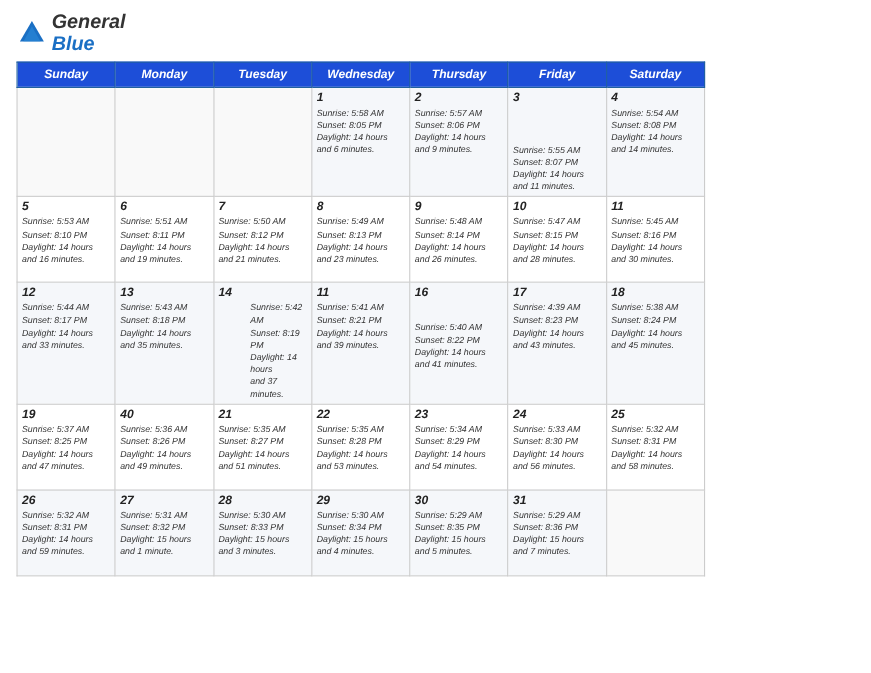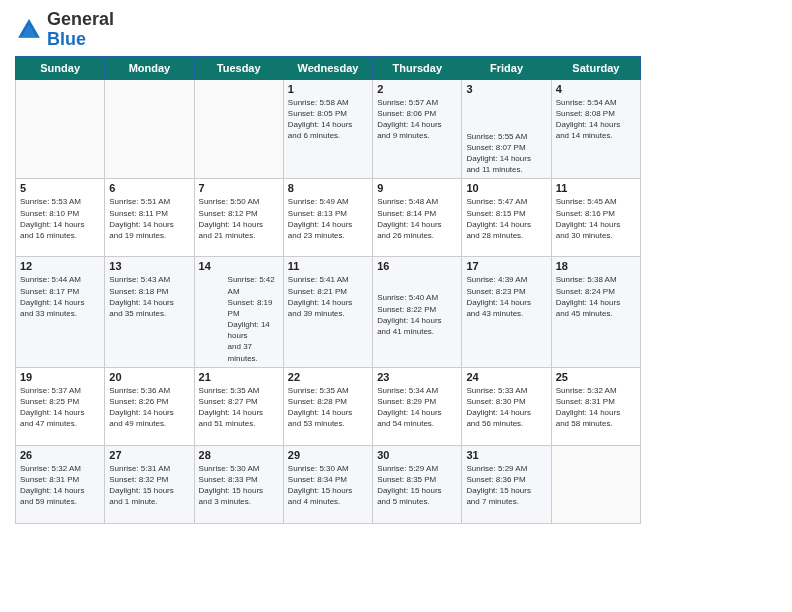--- a/index.html
+++ b/index.html
@@ -6,20 +6,21 @@
     body {
       font-family: Arial, sans-serif;
       background: #fff;
       width: 792px;
       height: 612px;
       overflow: hidden;
     }
     .page {
       width: 656px;
       padding: 10px 15px;
+      font-style: italic;
     }
     .header {
       display: flex;
       align-items: flex-start;
       justify-content: space-between;
       margin-bottom: 6px;
     }
     .logo {
       display: flex;
       align-items: center;
@@ -47,21 +48,21 @@
     .location {
       font-size: 14px;
       color: #444;
     }
     table {
       width: 100%;
       border-collapse: collapse;
       table-layout: fixed;
     }
     thead tr th {
-      background-color: #0f766e;
+      background-color: #1d4ed8;
       color: #fff;
       font-size: 11px;
       font-weight: bold;
       padding: 5px 4px;
       text-align: center;
       border: 1px solid #2060a0;
     }
     tbody tr td {
       border: 1px solid #ccc;
       vertical-align: top;
@@ -258,21 +259,21 @@
         </tr>
         <tr>
           <td>
             <span class="day-num">19</span>
             <div class="day-info" style="white-space: pre-line;">Sunrise: 5:37 AM
 Sunset: 8:25 PM
 Daylight: 14 hours
 and 47 minutes.</div>
           </td>
           <td>
-            <span class="day-num">20</span>
+            <span class="day-num">40</span>
             <div class="day-info" style="white-space: pre-line;">Sunrise: 5:36 AM
 Sunset: 8:26 PM
 Daylight: 14 hours
 and 49 minutes.</div>
           </td>
           <td>
             <span class="day-num">21</span>
             <div class="day-info" style="white-space: pre-line;">Sunrise: 5:35 AM
 Sunset: 8:27 PM
 Daylight: 14 hours

